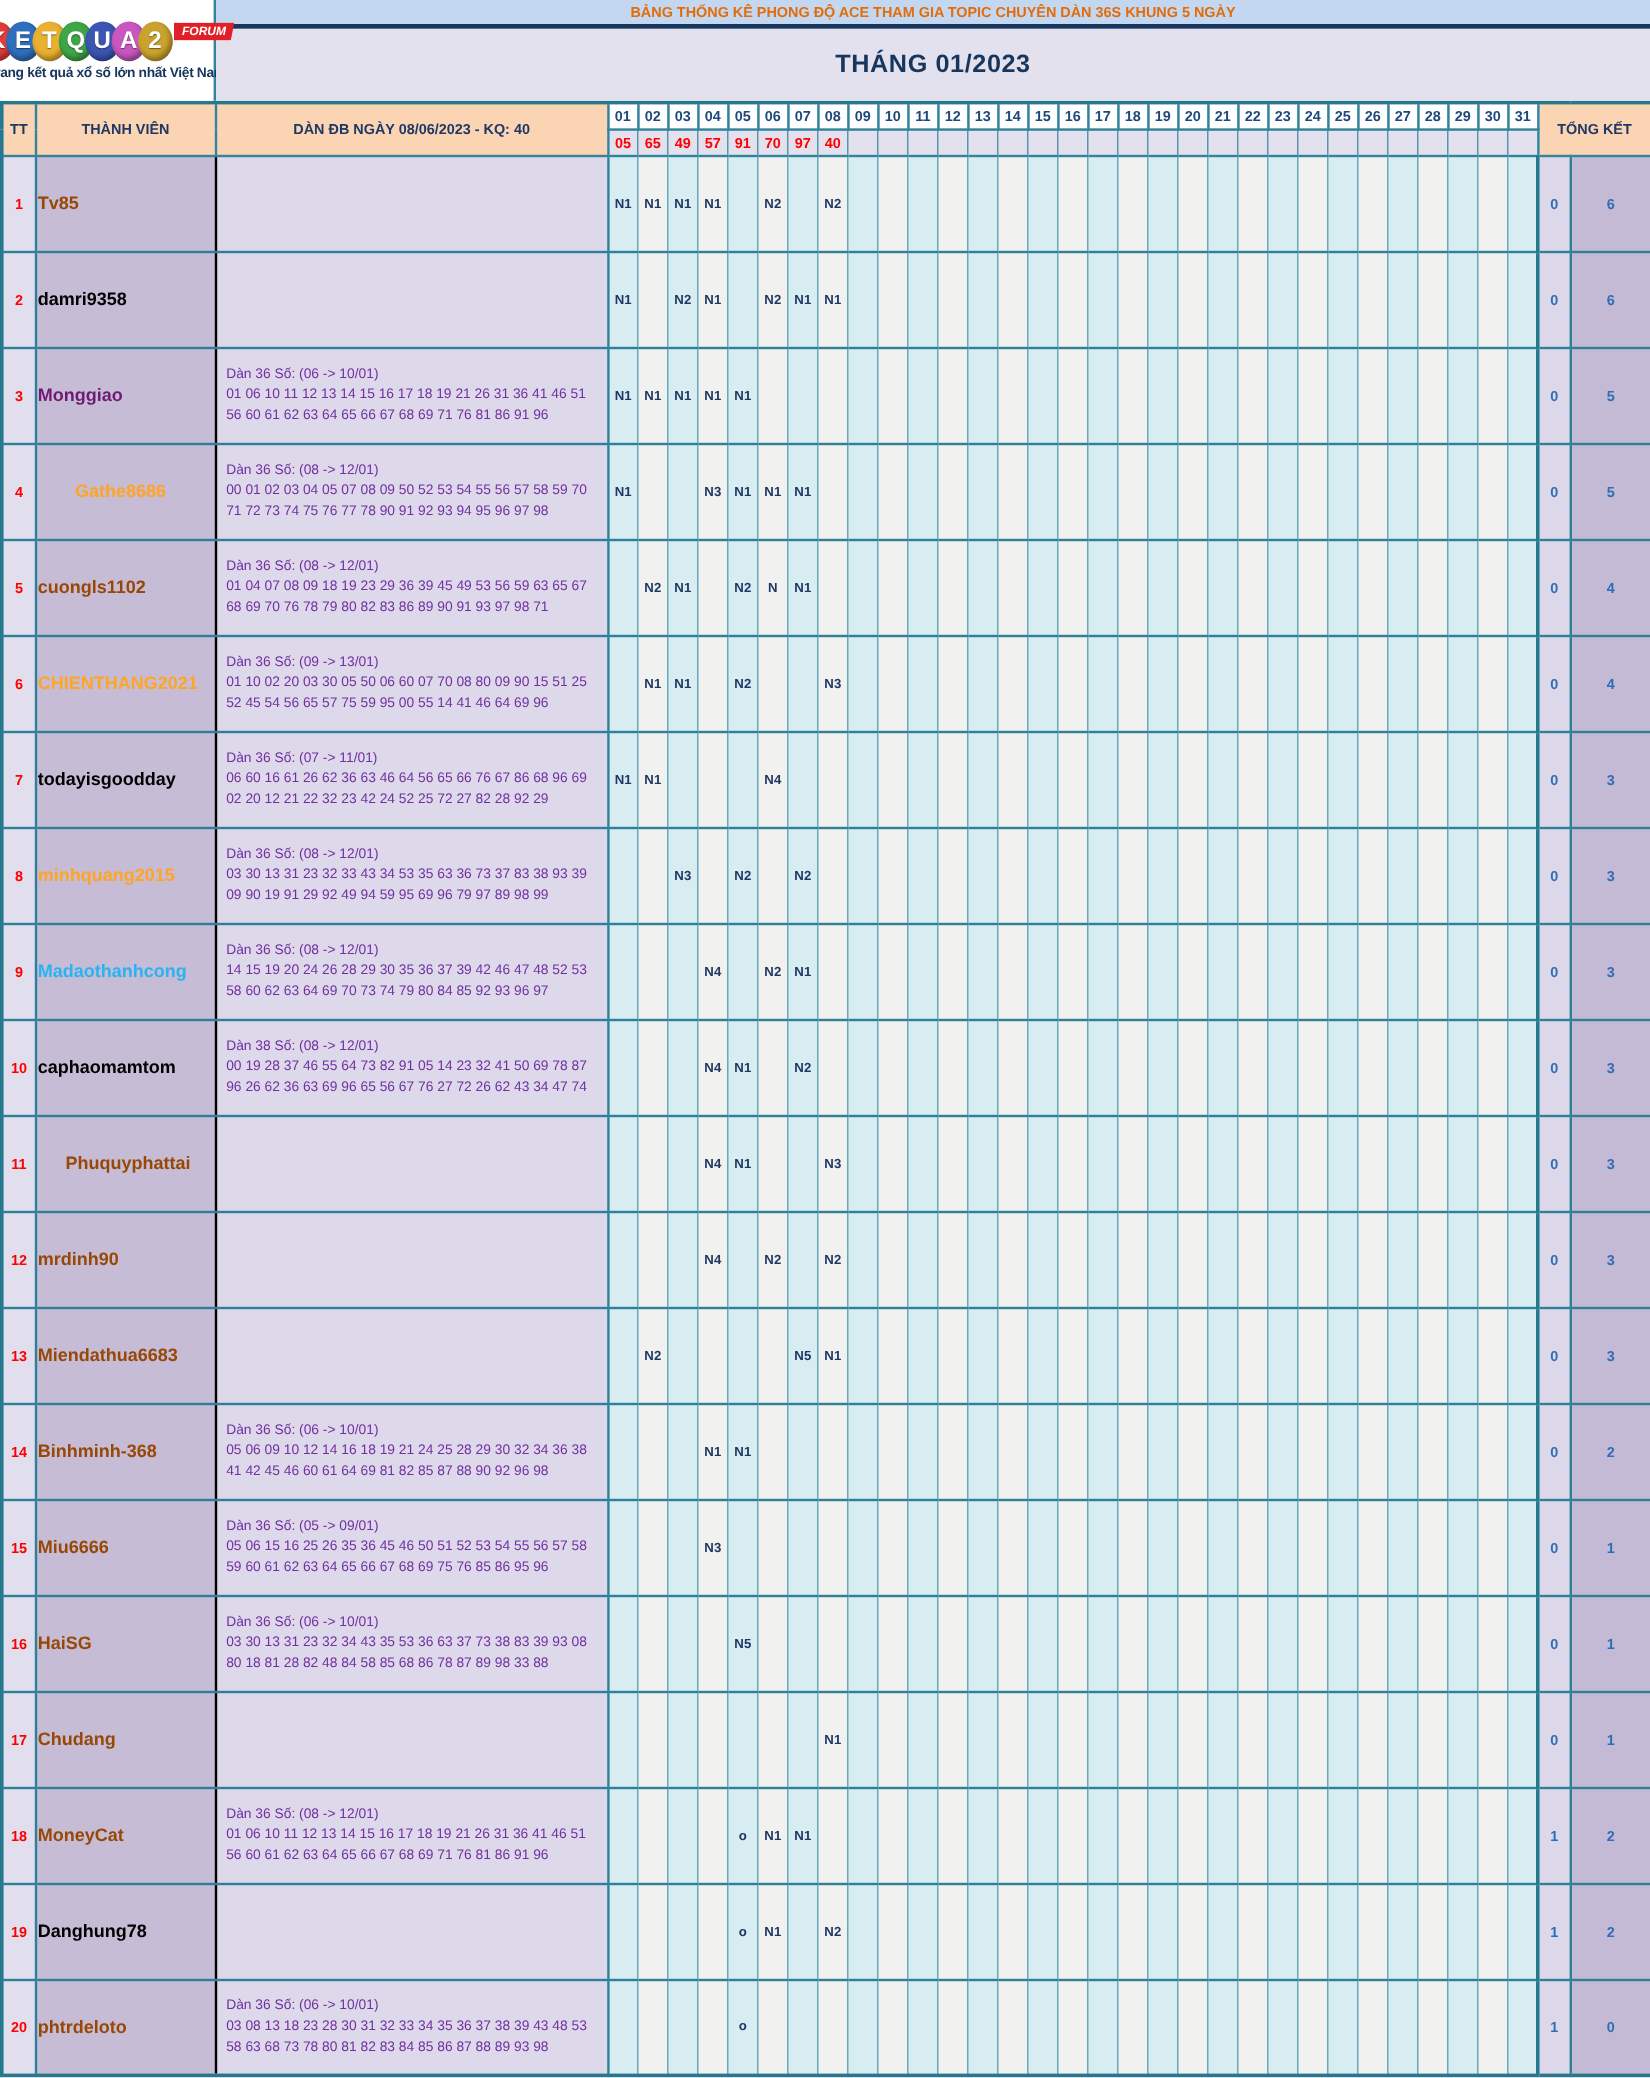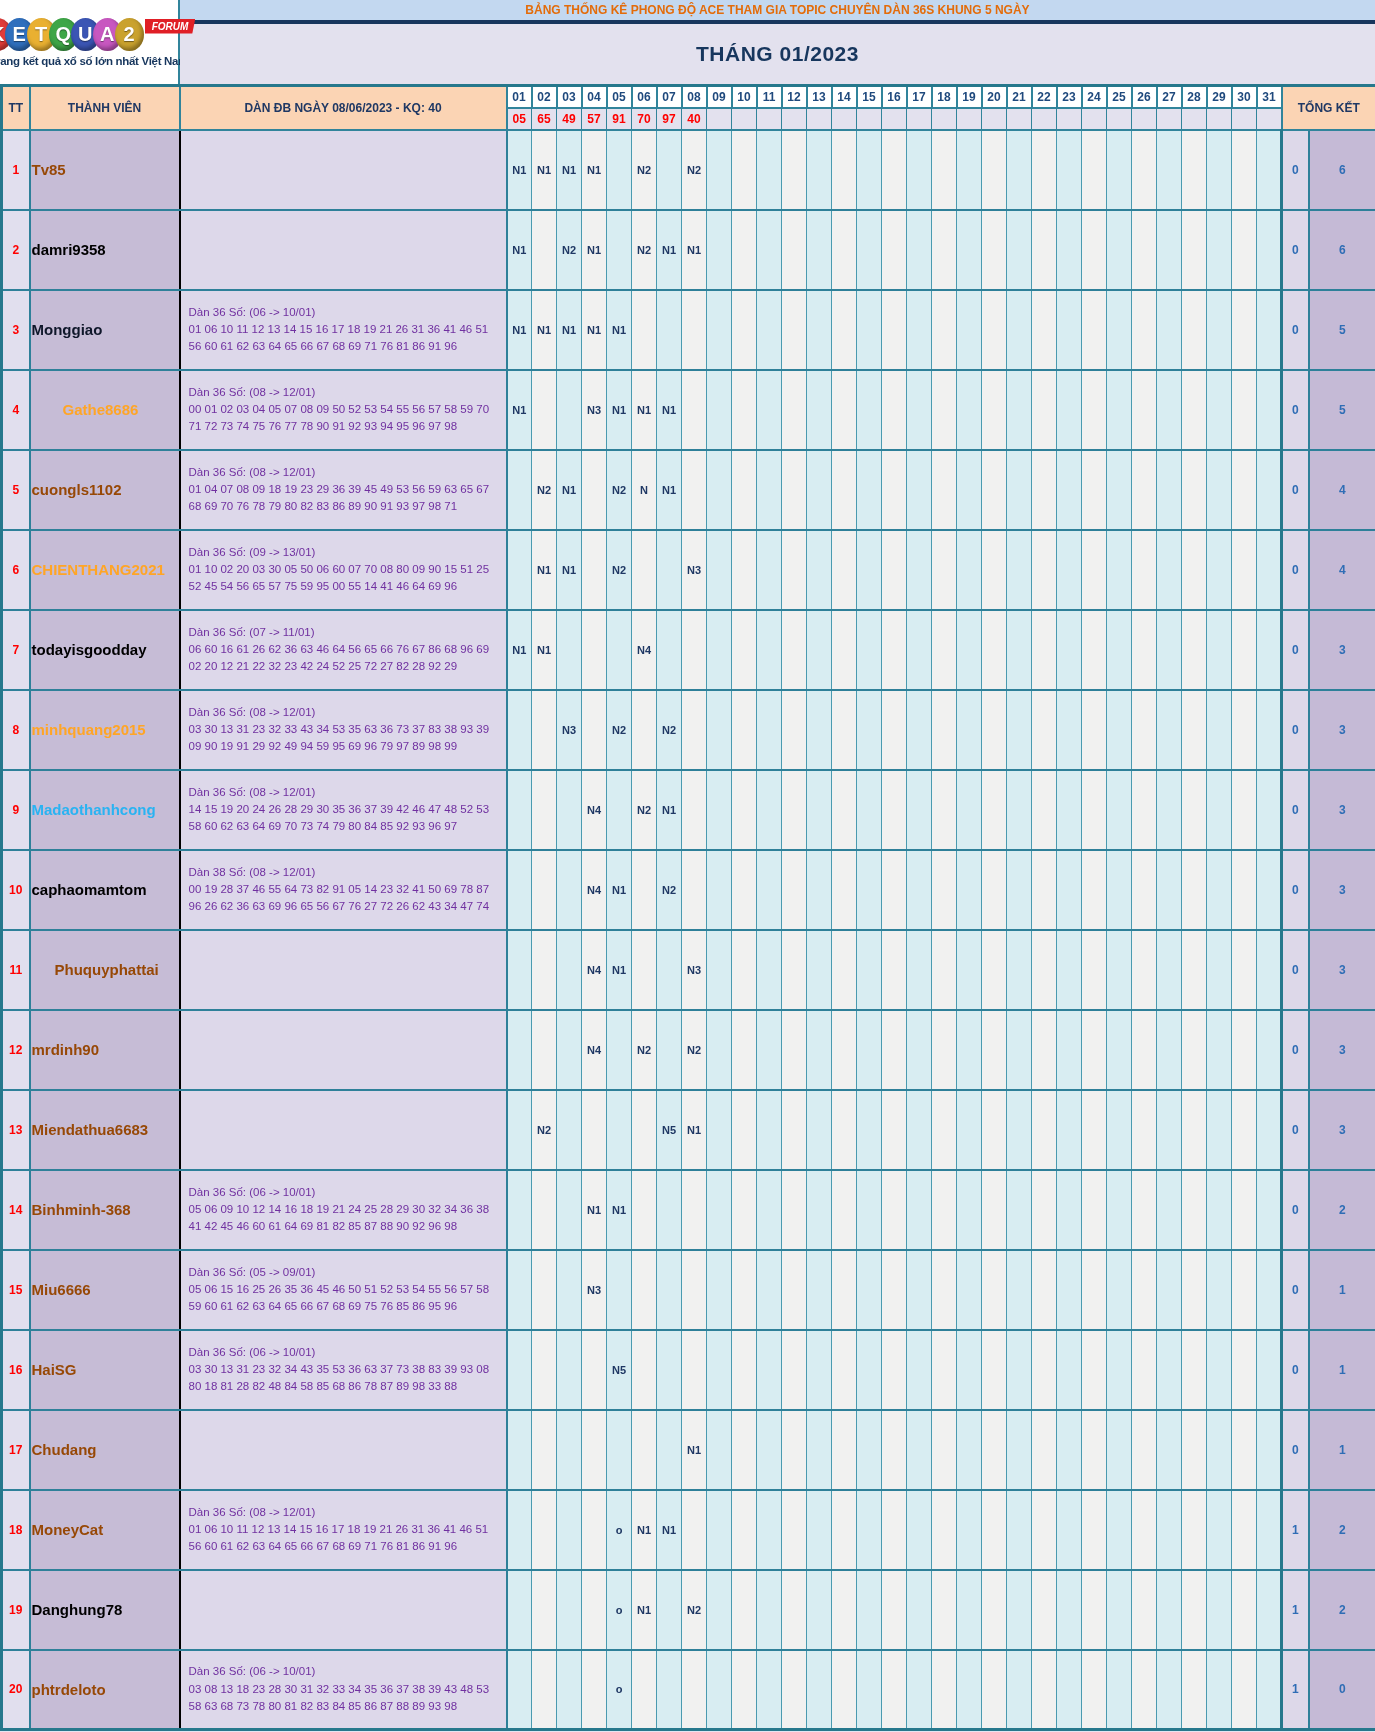--- a/index.html
+++ b/index.html
@@ -254,21 +254,21 @@
           <td class="mark day-odd"></td>
           <td class="mark day-even"></td>
           <td class="mark day-odd"></td>
           <td class="mark day-even"></td>
           <td class="mark day-odd"></td>
           <td class="t1">0</td>
           <td class="t2">6</td>
         </tr>
         <tr>
           <td class="tt">3</td>
-          <td class="name" style="color: #0f172a; margin-top: 20px;">Monggiao</td>
+          <td class="name" style="color: #701a75; margin-top: 20px;">Monggiao</td>
           <td class="note">
             <div class="note-title">Dàn 36 Số: (06 -&gt; 10/01)</div>
             <div>01 06 10 11 12 13 14 15 16 17 18 19 21 26 31 36 41 46 51 56 60 61 62 63 64 65 66 67 68 69 71 76 81 86 91 96</div>
           </td>
           <td class="mark day-odd">N1</td>
           <td class="mark day-even">N1</td>
           <td class="mark day-odd">N1</td>
           <td class="mark day-even">N1</td>
           <td class="mark day-odd">N1</td>
           <td class="mark day-even"></td>

